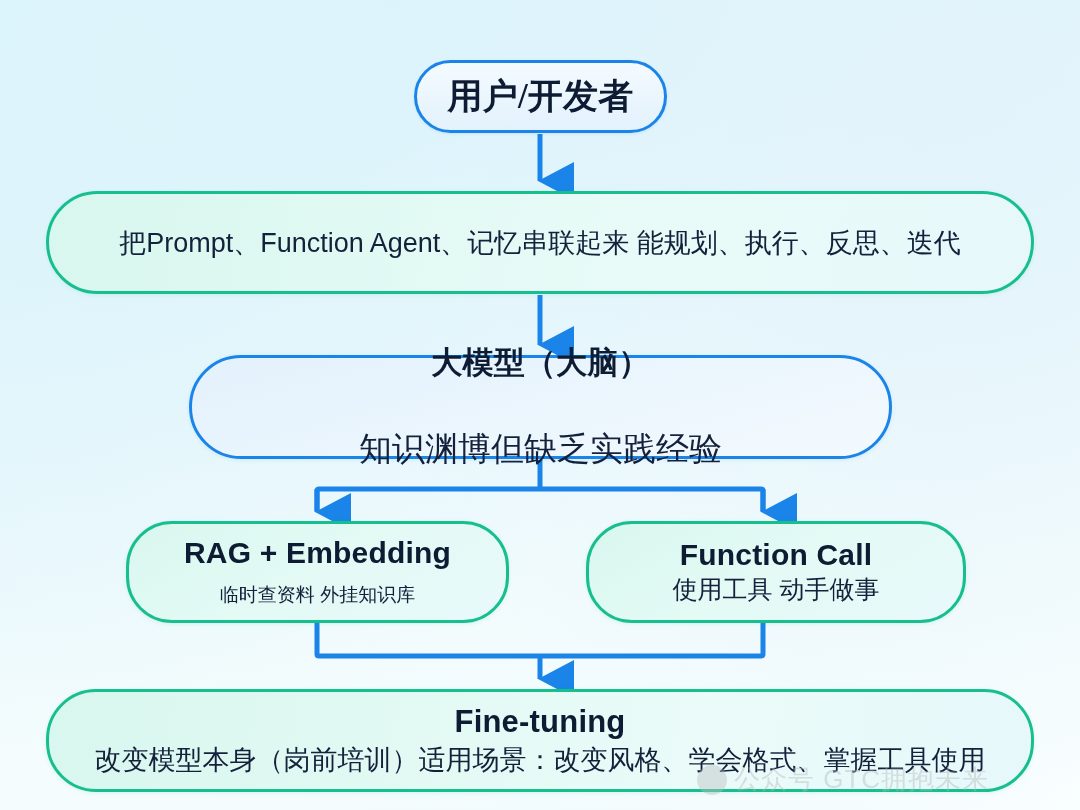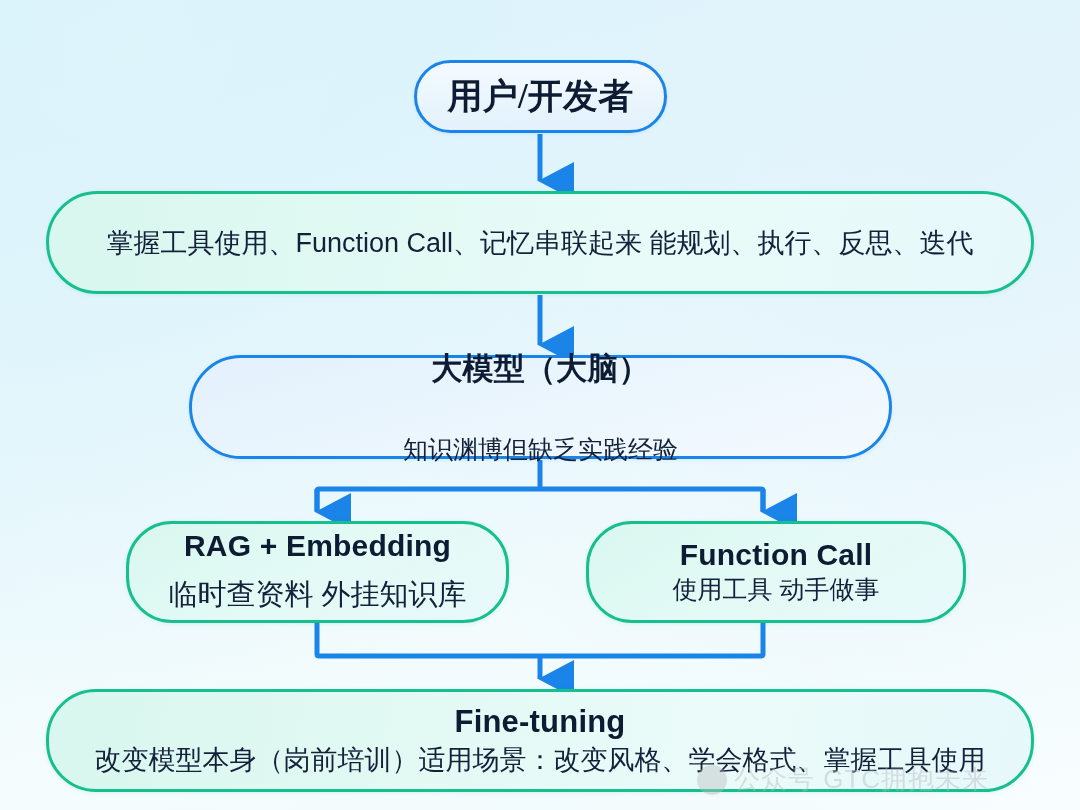--- a/index.html
+++ b/index.html
@@ -90,36 +90,36 @@
     top: 355px;
     width: 703px;
     height: 104px;
     border-width: 3px;
     border-color: #1a84e8;
     border-radius: 52px;
     background: linear-gradient(165deg, #e3f1fc 0%, #eaf5fd 45%, #f3fafe 100%);
     box-shadow: 0 1px 4px rgba(26,132,232,0.12);
   }
   #node-llm .ttl { font-size: 31px; margin-bottom: 5px; }
-  #node-llm .sub { font-size: 25px; margin-top: 38px; }
+  #node-llm .sub { font-size: 33px; margin-top: 38px; }
 
   
   #node-rag {
     left: 126px;
     top: 521px;
     width: 383px;
     height: 102px;
     border-width: 3px;
     border-color: #18bf8e;
     border-radius: 46px;
     background: linear-gradient(150deg, #d9f7ef 0%, #e3faf5 48%, #e8f9fb 100%);
     box-shadow: 0 1px 4px rgba(24,191,142,0.12);
   }
   #node-rag .ttl { font-size: 30px; margin-bottom: 12px; }
-  #node-rag .sub { font-size: 29px; }
+  #node-rag .sub { font-size: 19px; }
 
   
   #node-fc {
     left: 586px;
     top: 521px;
     width: 380px;
     height: 102px;
     border-width: 3px;
     border-color: #18bf8e;
     border-radius: 46px;
@@ -201,21 +201,21 @@
       <path d="M317,623 L317,654 Q317,656 319,656 L761,656 Q763,656 763,654 L763,623" stroke="#1a84e8" stroke-width="5" fill="none"></path>
       <path d="M540,656 L540,679" stroke="#1a84e8" stroke-width="5" fill="none" marker-end="url(#arw)"></path>
     </g>
   </svg>
 
   <div class="node" id="node-user">
     <div class="ttl">用户/开发者</div>
   </div>
 
   <div class="node" id="node-agent">
-    <div class="sub">掌握工具使用、Function Call、记忆串联起来 能规划、执行、反思、迭代</div>
+    <div class="sub">把Prompt、Function Agent、记忆串联起来 能规划、执行、反思、迭代</div>
   </div>
 
   <div class="node" id="node-llm">
     <div class="ttl">大模型（大脑）</div>
     <div class="sub">知识渊博但缺乏实践经验</div>
   </div>
 
   <div class="node" id="node-rag">
     <div class="ttl">RAG + Embedding</div>
     <div class="sub">临时查资料 外挂知识库</div>

